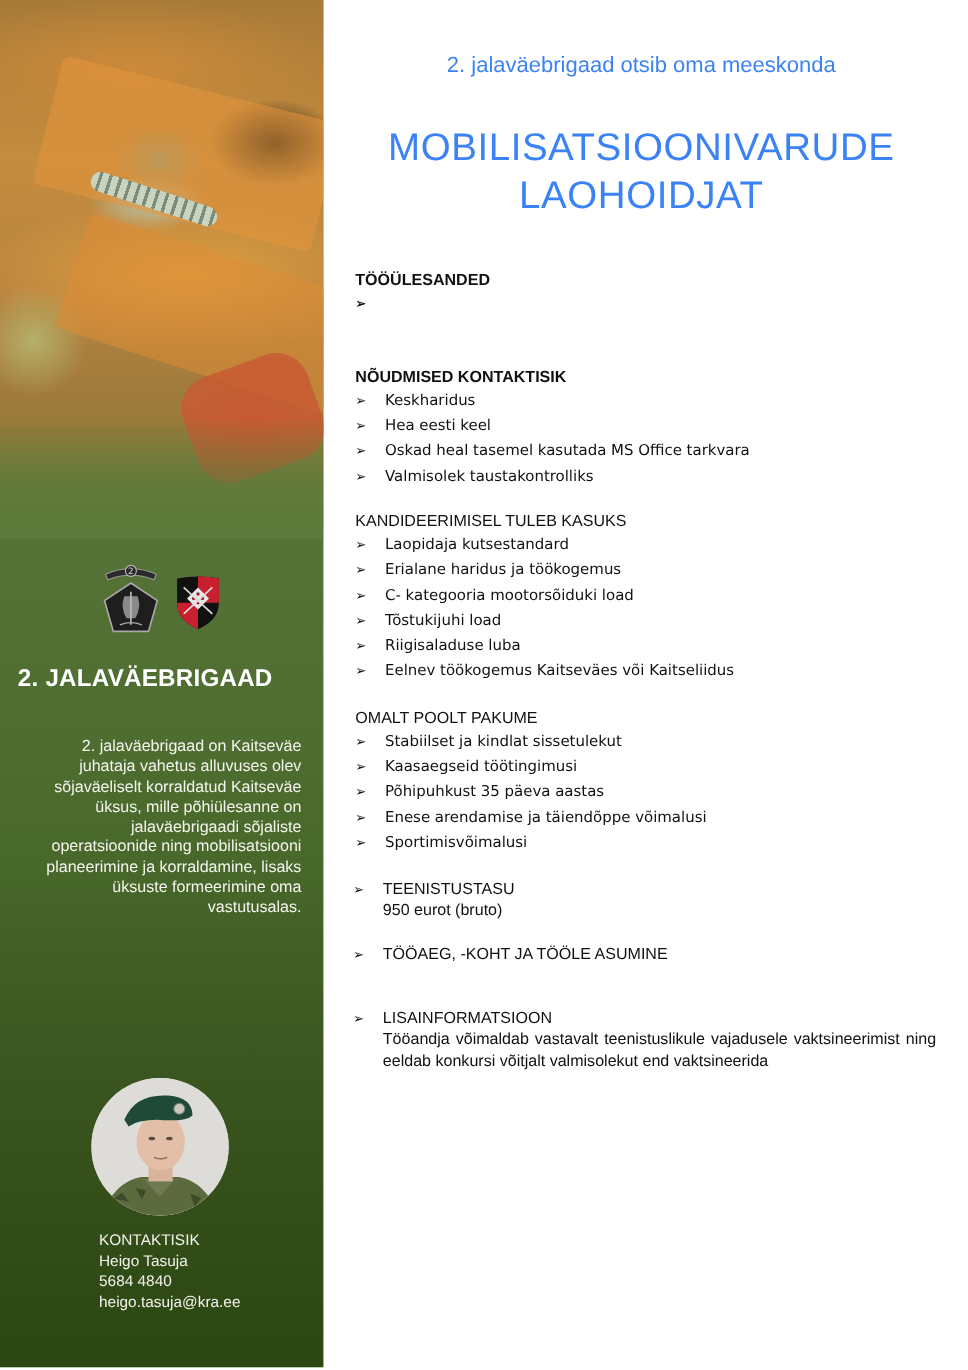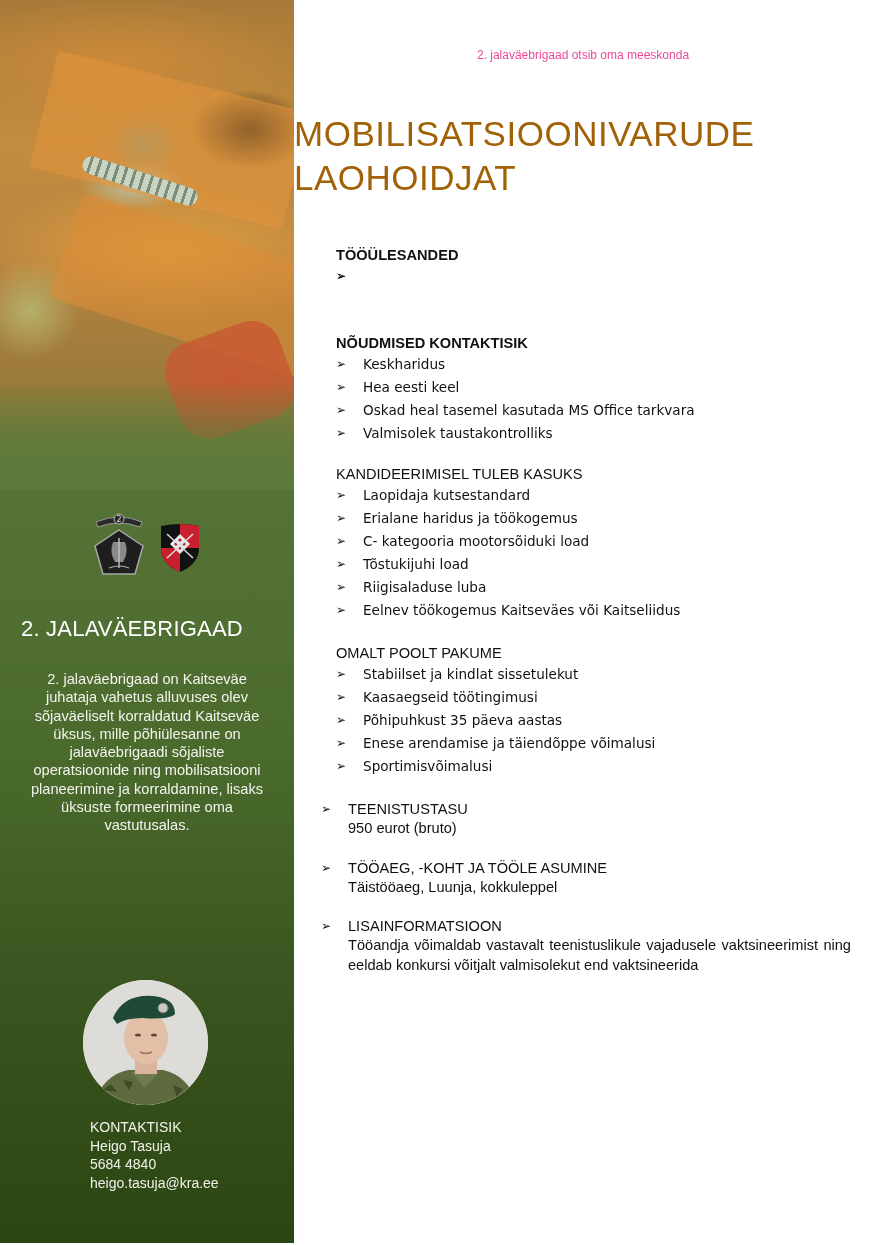--- a/index.html
+++ b/index.html
@@ -33,42 +33,42 @@
   .bin.b { left: 60px; top: 230px; width: 260px; height: 110px; background: rgba(220,140,55,0.55); transform: rotate(18deg); }
   .bin.c { left: 170px; top: 330px; width: 120px; height: 100px; background: rgba(200,90,50,0.85); border-radius: 30px; transform: rotate(-20deg); }
   .screw { position: absolute; left: 80px; top: 172px; width: 120px; height: 18px; border-radius: 9px;
     background: repeating-linear-gradient(90deg, #c8d4c0 0 6px, #7d8c78 6px 9px); transform: rotate(18deg); }
 
   .emblems { position: absolute; top: 510px; left: 0; width: 294px; display: flex; justify-content: center; gap: 14px; }
   .emblem { display: block; }
 
   .brigade-name {
     position: absolute; top: 604px; left: 0; width: 264px; text-align: center;
-    color: #ffffff; font-weight: normal; font-size: 22px; letter-spacing: 0.2px; margin-top: 12px;
+    color: #ffffff; font-weight: bold; font-size: 22px; letter-spacing: 0.2px;
   }
   .brigade-desc {
-    position: absolute; top: 670px; left: 20px; width: 254px; text-align: center;
+    position: absolute; top: 670px; left: 20px; width: 254px; text-align: right;
     color: #f4f4ee; font-size: 14.6px; line-height: 18.3px;
   }
   .avatar {
     position: absolute; left: 83px; top: 980px; width: 125px; height: 125px; border-radius: 50%;
     overflow: hidden; background: #dcdcd8;
   }
   .contact {
     position: absolute; left: 90px; top: 1118px; color: #f2f2ec; font-size: 14px; line-height: 18.5px;
   }
 
   
   .main { position: absolute; left: 294px; top: 0; width: 586px; height: 1245px; }
-  .tagline { position: absolute; top: 48px; left: 0; width: 578px; text-align: center; font-size: 12px; color: #ec4899; }
+  .tagline { position: absolute; top: 48px; left: 0; width: 578px; text-align: center; font-size: 20px; color: #3b82f6; }
   .job-title {
-    position: absolute; top: 112px; left: 0; width: 578px; 
-    font-size: 35px; line-height: 44px; letter-spacing: 0.5px; color: #a16207; font-weight: normal;
-  }
-  .section { position: absolute; left: 42px; }
+    position: absolute; top: 112px; left: 0; width: 578px; text-align: center;
+    font-size: 35px; line-height: 44px; letter-spacing: 0.5px; color: #3b82f6; font-weight: normal;
+  }
+  .section { position: absolute; left: 29px; }
   .section-head { font-size: 14.6px; line-height: 20px; color: #111; }
   .section-head.bold { font-weight: bold; }
   .bullets { list-style: none; }
   .bullets li { position: relative; padding-left: 27px; font-family: "DejaVu Sans", sans-serif; font-size: 13.6px; line-height: 23px; color: #111; }
   .arrow { position: absolute; left: 0; top: 0; font-family: "DejaVu Sans", sans-serif; font-size: 12px; }
   .info-block { position: absolute; left: 27px; width: 530px; }
   .info-head { position: relative; padding-left: 27px; font-size: 14.6px; line-height: 20px; }
   .info-body { padding-left: 27px; font-size: 14.6px; line-height: 19.5px; text-align: justify; }
 </style>
 </head>
@@ -182,20 +182,19 @@
     </ul>
   </div>
 
   <div class="info-block" style="top:799px">
     <div class="info-head"><span class="arrow">➢</span><span>TEENISTUSTASU</span></div>
     <div class="info-body">950 eurot (bruto)</div>
   </div>
 
   <div class="info-block" style="top:858px">
     <div class="info-head"><span class="arrow">➢</span><span>T</span><span style="font-weight:normal">ÖÖAEG, -KOHT JA TÖÖLE ASUMINE</span></div>
-    <div class="info-body">Täistööaeg, Luunja, kokkuleppel</div>
   </div>
 
   <div class="info-block" style="top:916px">
     <div class="info-head"><span class="arrow">➢</span><span>LISAINFORMATSIOON</span></div>
     <div class="info-body">Tööandja võimaldab vastavalt teenistuslikule vajadusele vaktsineerimist ning eeldab konkursi võitjalt valmisolekut end vaktsineerida</div>
   </div>
 </div>
 
 </body></html>

